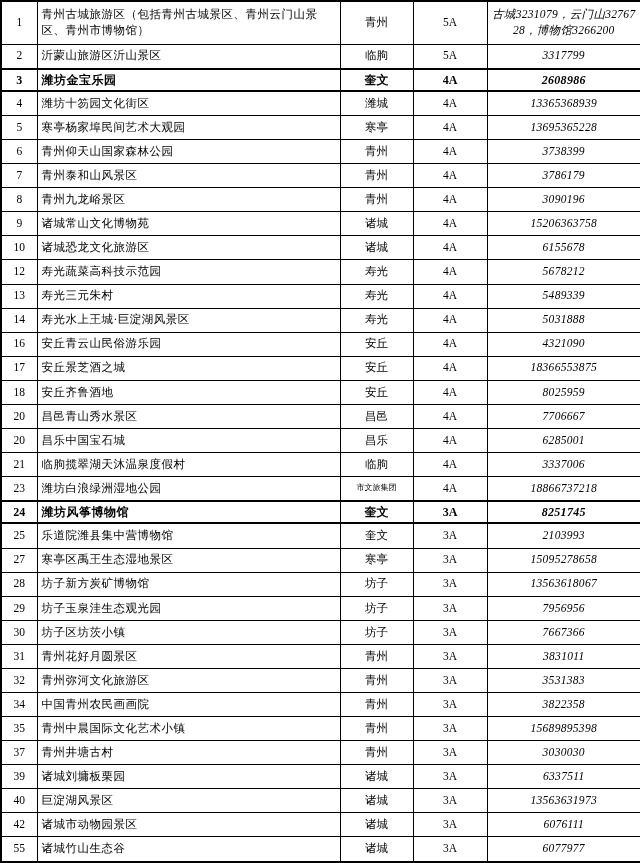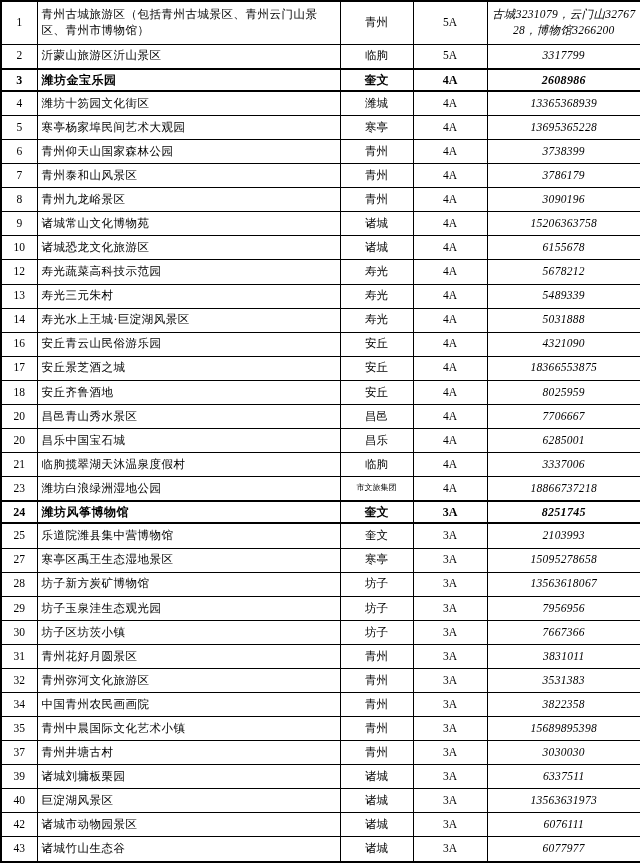--- a/index.html
+++ b/index.html
@@ -295,20 +295,20 @@
         <td class="phone">13563631973</td>
       </tr>
       <tr>
         <td>42</td>
         <td class="name">诸城市动物园景区</td>
         <td>诸城</td>
         <td>3A</td>
         <td class="phone">6076111</td>
       </tr>
       <tr>
-        <td>43</td>
+        <td>55</td>
         <td class="name">诸城竹山生态谷</td>
         <td>诸城</td>
         <td>3A</td>
         <td class="phone">6077977</td>
       </tr>
     </tbody>
 </table>
 
 </body></html>

